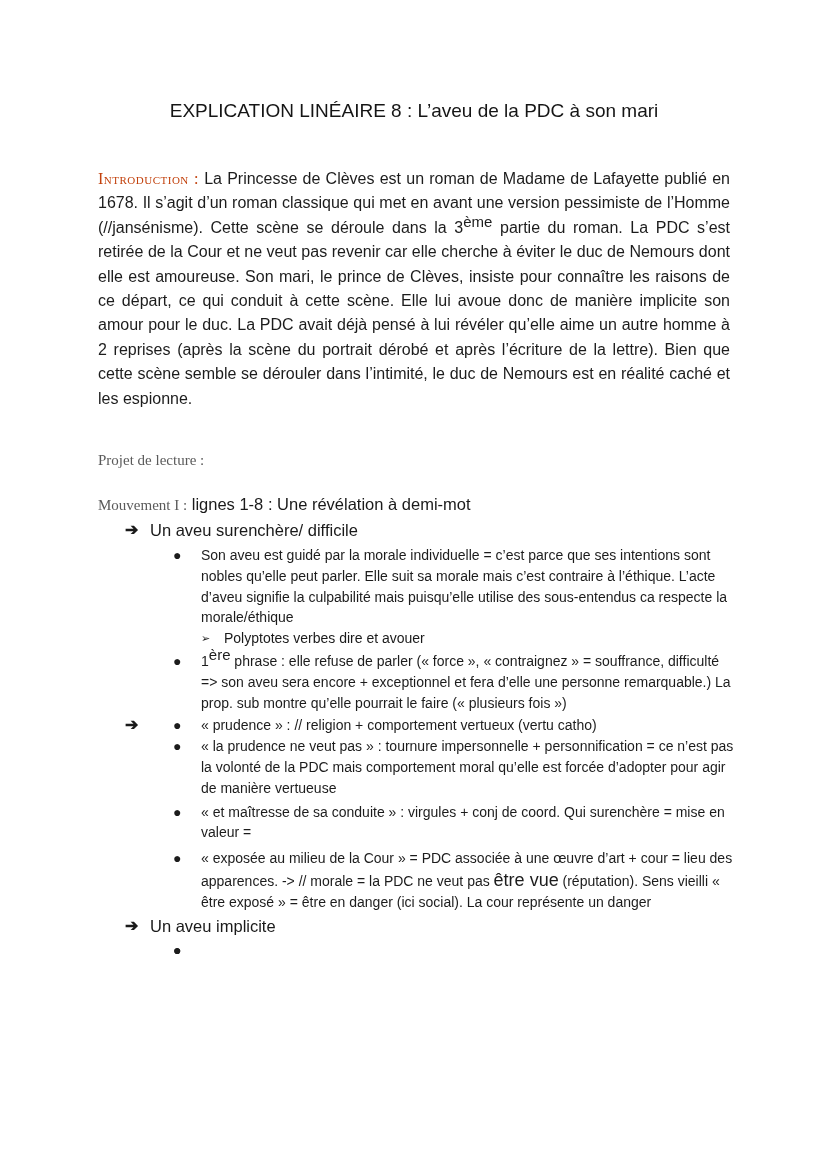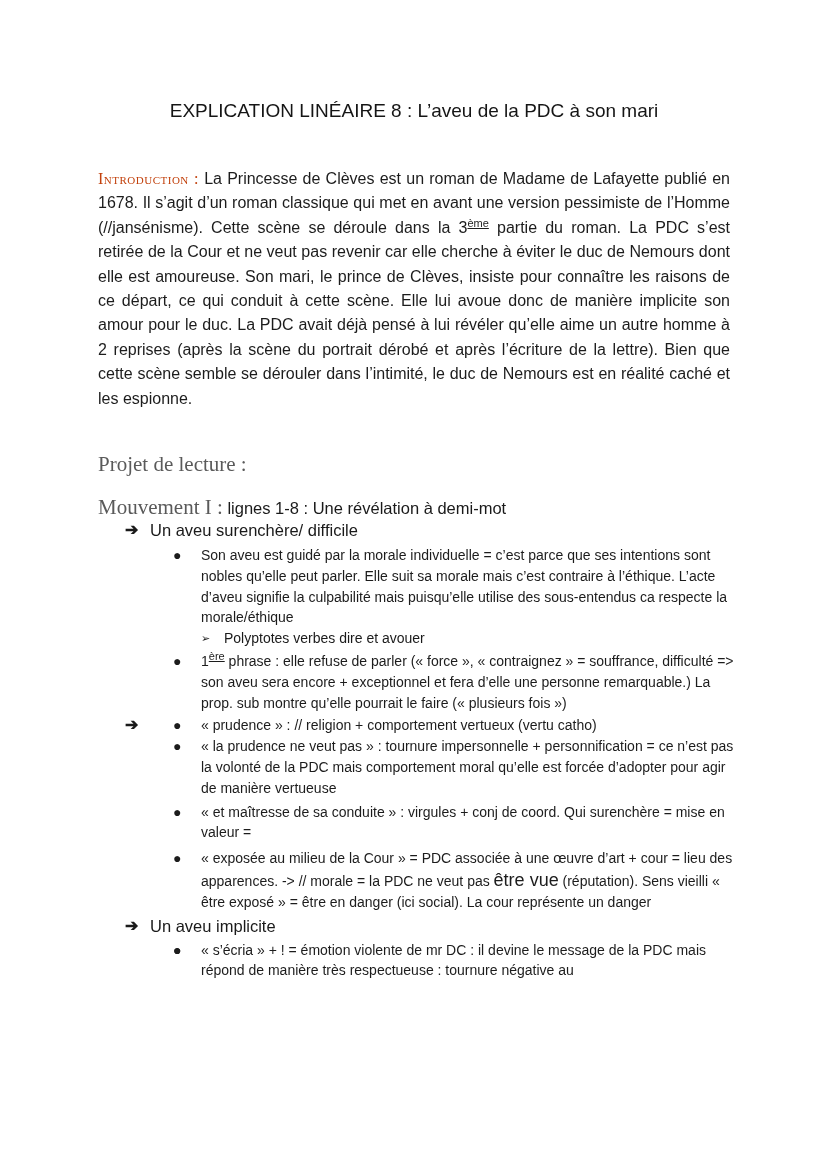--- a/index.html
+++ b/index.html
@@ -1,22 +1,22 @@
 <!DOCTYPE html>
 <html><head>
 <meta charset="utf-8">
 <style>
   html, body { margin: 0; padding: 0; background: #ffffff; }
   body { width: 828px; height: 1171px; position: relative; overflow: hidden; color: #1a1a1a; font-family: "Liberation Sans", sans-serif; }
   .page { position: absolute; left: 0; top: 0; width: 828px; height: 1171px; }
   .title { position: absolute; left: 0; width: 828px; top: 100px; text-align: center; font-size: 19px; color: #151515; }
   .intro { position: absolute; left: 98px; width: 632px; top: 167px; font-size: 16px; line-height: 24.4px; text-align: justify; color: #1c1c1c; }
   .smallcaps { font-family: "Liberation Serif", serif; font-variant: small-caps; color: #c2410c; letter-spacing: 0.5px; font-size: 16px; }
-  .serif-label { font-family: "Liberation Serif", serif; color: #5a5a5a; font-size: 21px; }
-  sup { font-size: 11px; line-height: 0; vertical-align: 6px; text-decoration: underline; }
+  .serif-label { font-family: "Liberation Serif", serif; color: #5a5a5a; font-size: 15px; }
+  sup { font-size: 15px; line-height: 0; vertical-align: 6px; }
   .projet { position: absolute; left: 98px; top: 452px; }
   .mvt { position: absolute; left: 98px; top: 495px; font-size: 16.5px; }
   .content { position: absolute; left: 0; top: 518px; width: 828px; }
   .h-arrow { position: relative; padding-left: 150px; font-size: 16.5px; line-height: 24px; color: #1a1a1a; }
   .h-arrow .arr { position: absolute; left: 125px; top: 0; font-weight: bold; font-size: 16px; }
   .bul { position: relative; padding-left: 201px; padding-right: 90px; font-size: 14px; line-height: 20.8px; color: #1c1c1c; }
   .bul .dot { position: absolute; left: 173px; top: 0; font-size: 14px; }
   .sub { position: relative; padding-left: 224px; font-size: 14px; line-height: 20.8px; }
   .sub .tri { position: absolute; left: 201px; top: 0; font-size: 11px; }
   .big { font-size: 18px; }
@@ -81,17 +81,16 @@
 
     <div class="h-arrow">
       <span class="arr">➔</span>
       <span>Un aveu implicite</span>
     </div>
     <div class="bul" style="margin-top:2px">
       <span class="dot">●</span>
     </div>
     <div class="bul">
       <span class="dot">●</span>
-      <span>« s’écria » + ! = émotion violente de mr DC : il devine le message de la PDC mais répond de manière très respectueuse : tournure négative au</span>
     </div>
 
   </div>
 </div>
 
 </body></html>

